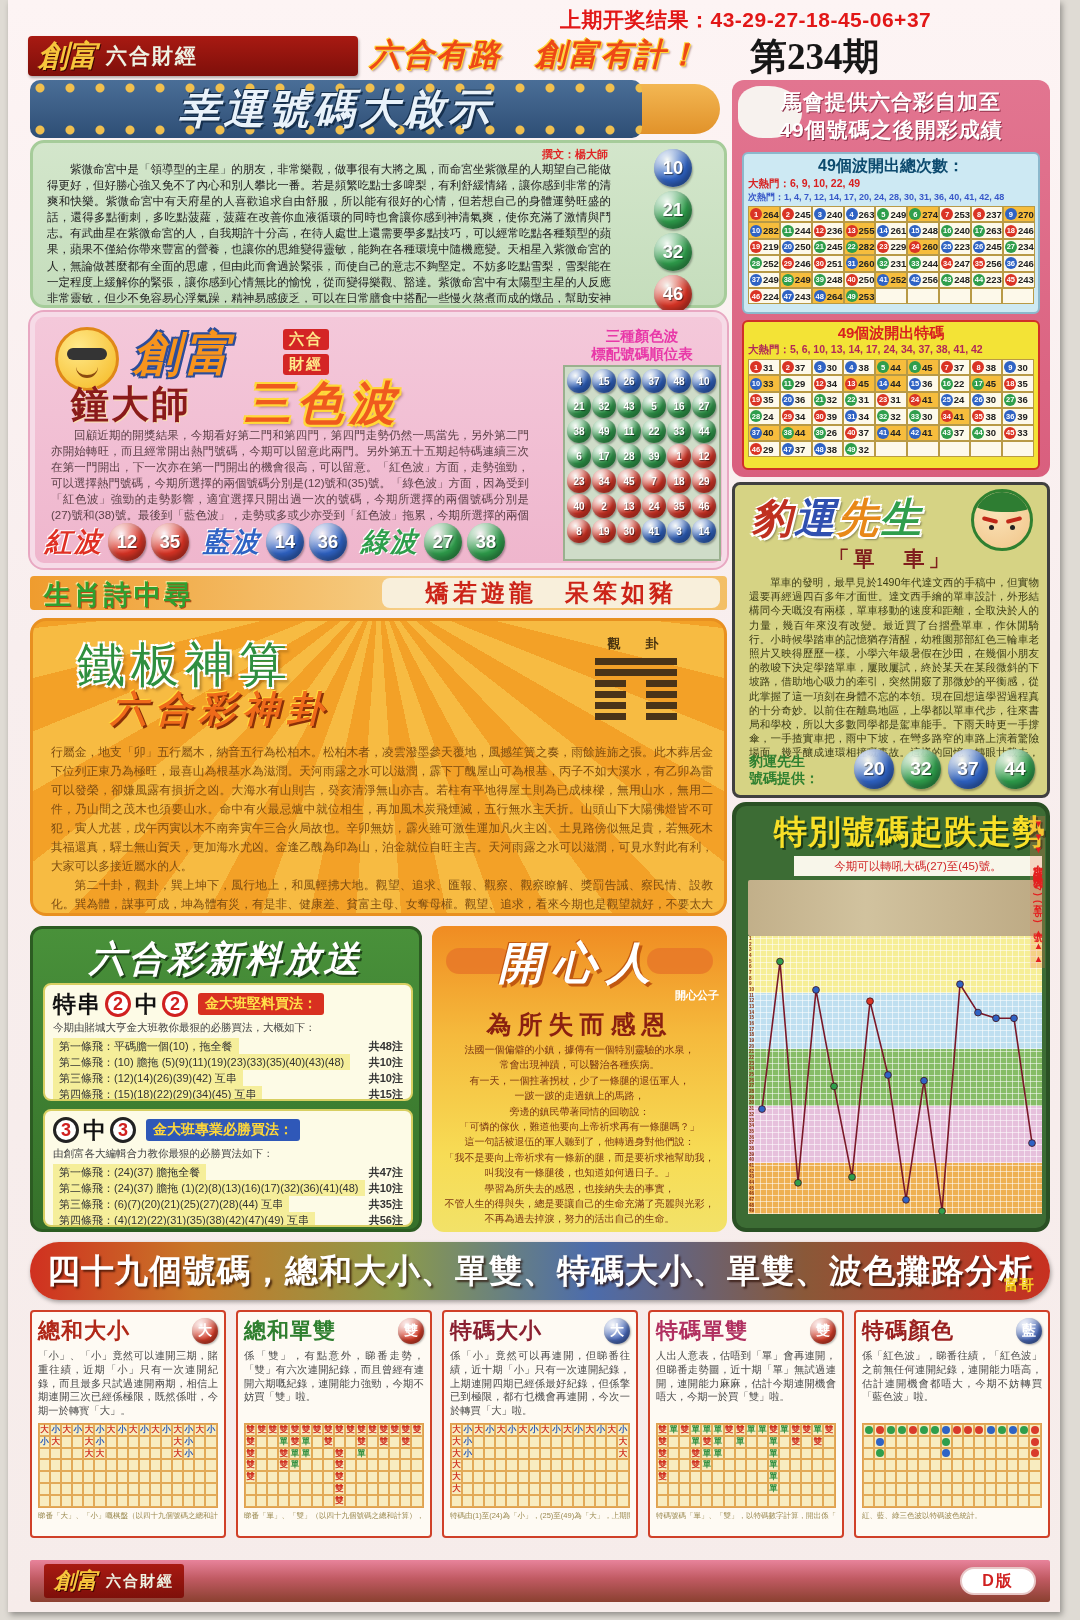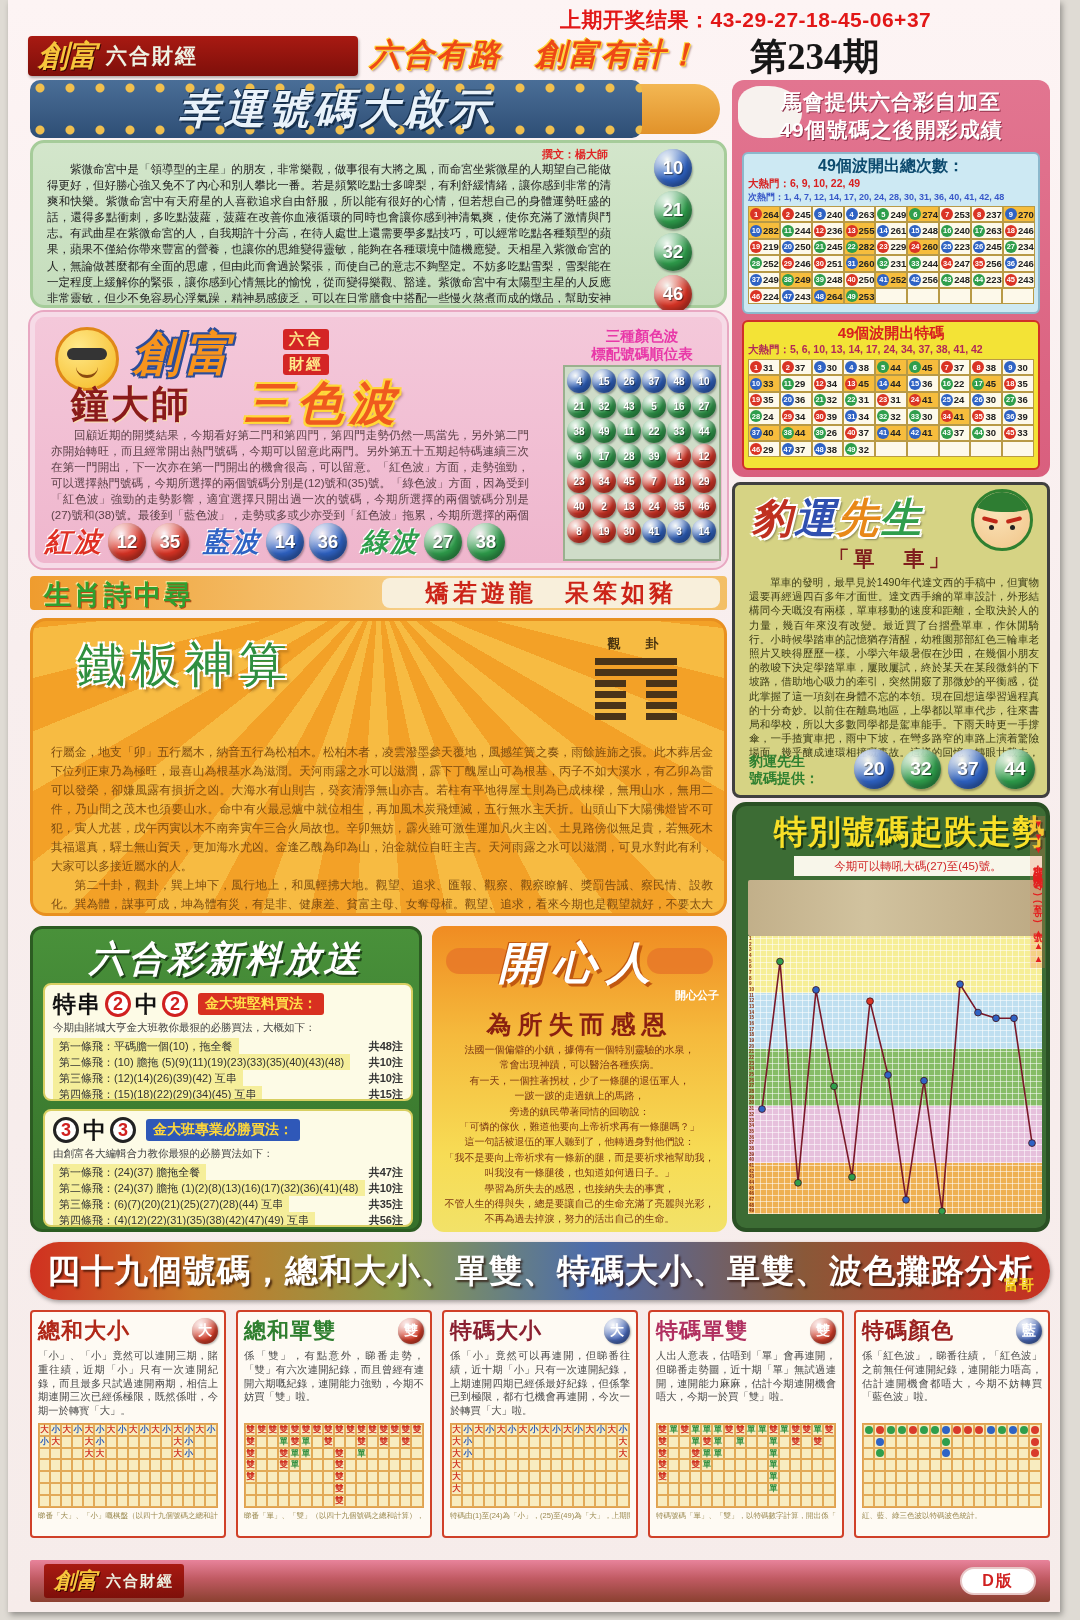--- a/index.html
+++ b/index.html
@@ -307,20 +307,21 @@
       </div>
   </section>
 
   <section class="abs zodiac-bar">
     <span class="zodiac-label">生肖詩中尋</span>
     <span class="poem-box">矯若遊龍　呆笨如豬</span>
   </section>
 
   <section class="abs tieban-box">
     <div class="tieban-title">鐵板神算</div>
+    <div class="tieban-sub">六合彩神卦</div>
     <div class="gua">
       <div class="gua-label">觀　卦</div>
       <div class="gua-bar"></div>
       <div class="gua-bar"></div>
       <div class="gua-bar broken"></div>
       <div class="gua-bar broken"></div>
       <div class="gua-bar broken"></div>
       <div class="gua-bar broken"></div>
     </div>
     <div class="tieban-body">

